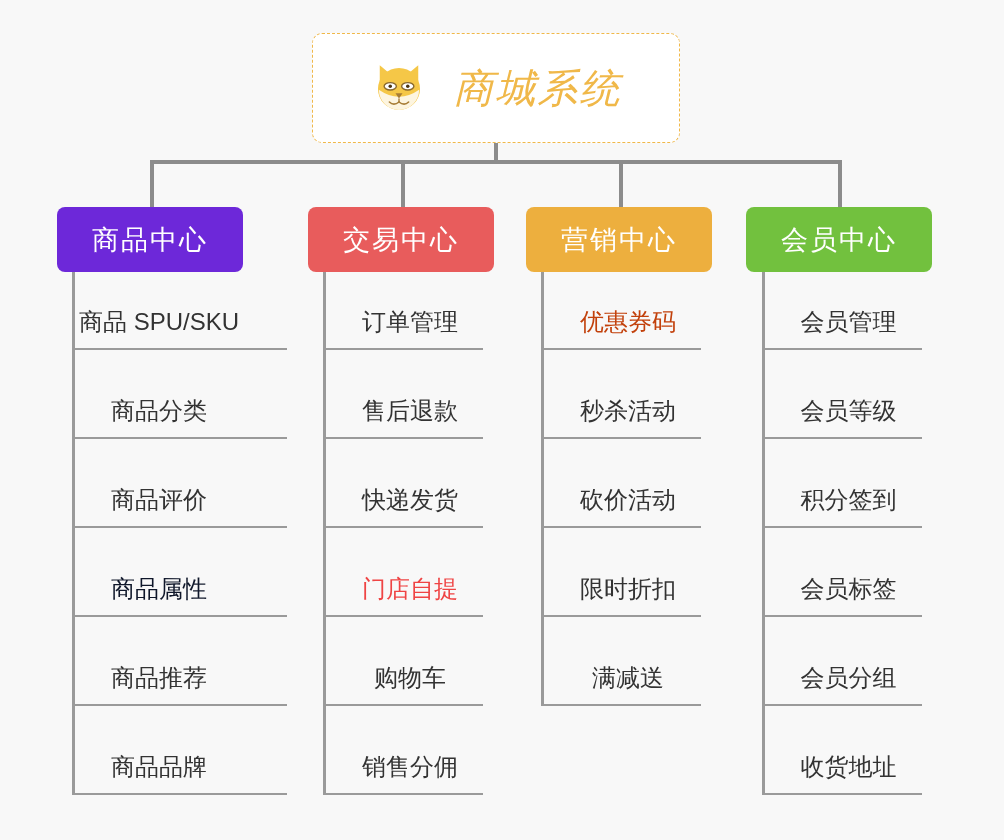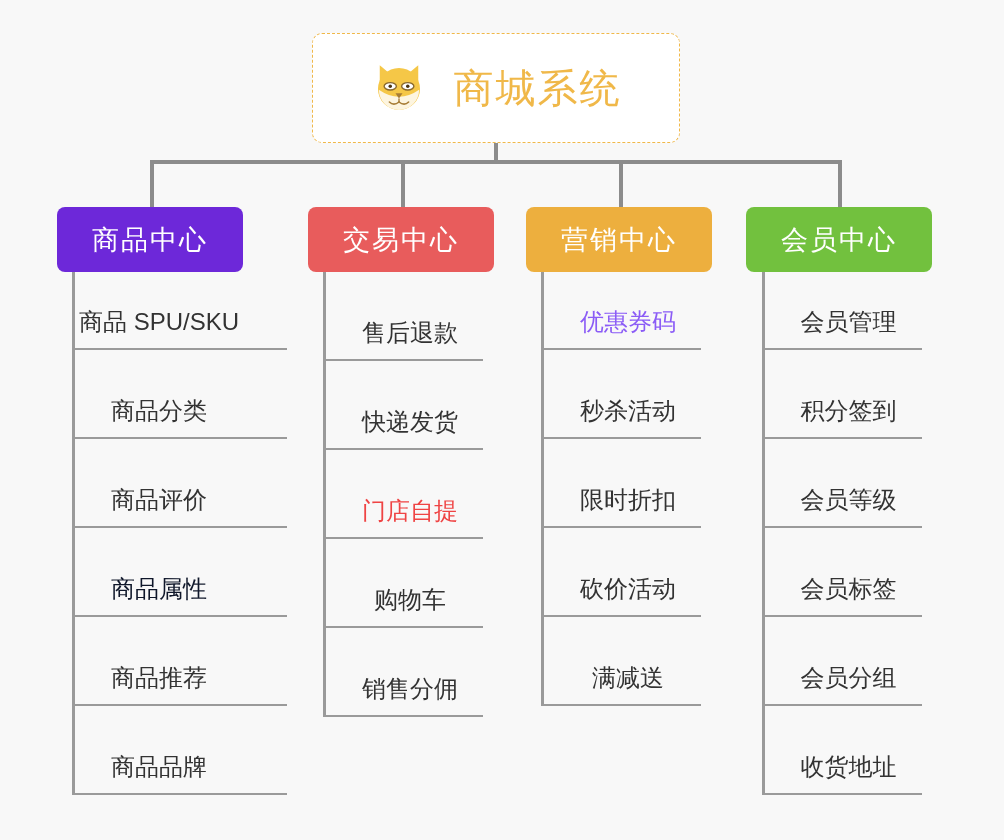--- a/index.html
+++ b/index.html
@@ -26,20 +26,21 @@
     top: 33px;
     width: 368px;
     height: 110px;
     background: #ffffff;
     border: 1px dashed #f0b849;
     border-radius: 10px;
     display: flex;
     align-items: center;
     justify-content: center;
     gap: 27px;
+    font-style: italic;
   }
   .root-emoji {
     width: 56px;
     height: 56px;
     flex: none;
     display: block;
   }
   .root-title {
     font-size: 40px;
     color: #f0b849;
@@ -188,20 +189,24 @@
         <span class="leaf-rule" style="background: rgb(154, 154, 154);"></span>
       </div>
     </div>
   </div>
 
   <div class="column" id="col-1">
     <div class="cat-header" style="background:#e85c5c;">
       <span>交易中心</span>
     </div>
     <div class="leaf-list" style="border-left-color: rgb(154, 154, 154);">
+      <div class="leaf-item first">
+        <span class="leaf-label" style="color: rgb(51, 51, 51);">订单管理</span>
+        <span class="leaf-rule" style="background: rgb(154, 154, 154);"></span>
+      </div>
       <div class="leaf-item">
         <span class="leaf-label" style="color: rgb(51, 51, 51); text-align: center;">售后退款</span>
         <span class="leaf-rule" style="background: rgb(154, 154, 154);"></span>
       </div>
       <div class="leaf-item">
         <span class="leaf-label" style="color: rgb(51, 51, 51);">快递发货</span>
         <span class="leaf-rule" style="background: rgb(154, 154, 154);"></span>
       </div>
       <div class="leaf-item">
         <span class="leaf-label" style="color: #ef4444;">门店自提</span>
@@ -217,60 +222,60 @@
       </div>
     </div>
   </div>
 
   <div class="column" id="col-2">
     <div class="cat-header" style="background:#edaf3e;">
       <span>营销中心</span>
     </div>
     <div class="leaf-list" style="border-left-color: rgb(154, 154, 154);">
       <div class="leaf-item first">
-        <span class="leaf-label" style="color: #8b5cf6;">优惠券码</span>
+        <span class="leaf-label" style="color: #c2410c;">优惠券码</span>
         <span class="leaf-rule" style="background: rgb(154, 154, 154);"></span>
       </div>
       <div class="leaf-item">
         <span class="leaf-label" style="color: rgb(51, 51, 51);">秒杀活动</span>
         <span class="leaf-rule" style="background: rgb(154, 154, 154);"></span>
       </div>
       <div class="leaf-item">
+        <span class="leaf-label" style="color: rgb(51, 51, 51);">砍价活动</span>
+        <span class="leaf-rule" style="background: rgb(154, 154, 154);"></span>
+      </div>
+      <div class="leaf-item">
         <span class="leaf-label" style="color: rgb(51, 51, 51);">限时折扣</span>
-        <span class="leaf-rule" style="background: rgb(154, 154, 154);"></span>
-      </div>
-      <div class="leaf-item">
-        <span class="leaf-label" style="color: rgb(51, 51, 51);">砍价活动</span>
         <span class="leaf-rule" style="background: rgb(154, 154, 154);"></span>
       </div>
       <div class="leaf-item">
         <span class="leaf-label" style="color: rgb(51, 51, 51);">满减送</span>
         <span class="leaf-rule" style="background: rgb(154, 154, 154);"></span>
       </div>
     </div>
   </div>
 
   <div class="column" id="col-3">
     <div class="cat-header" style="background:#72c13e;">
       <span>会员中心</span>
     </div>
     <div class="leaf-list" style="border-left-color: rgb(154, 154, 154); margin-left: 16px;">
       <div class="leaf-item first">
         <span class="leaf-label" style="color: rgb(51, 51, 51);">会员管理</span>
         <span class="leaf-rule" style="background: rgb(154, 154, 154);"></span>
       </div>
       <div class="leaf-item">
+        <span class="leaf-label" style="color: rgb(51, 51, 51);">会员等级</span>
+        <span class="leaf-rule" style="background: rgb(154, 154, 154);"></span>
+      </div>
+      <div class="leaf-item">
         <span class="leaf-label" style="color: rgb(51, 51, 51);">积分签到</span>
         <span class="leaf-rule" style="background: rgb(154, 154, 154);"></span>
       </div>
       <div class="leaf-item">
-        <span class="leaf-label" style="color: rgb(51, 51, 51);">会员等级</span>
-        <span class="leaf-rule" style="background: rgb(154, 154, 154);"></span>
-      </div>
-      <div class="leaf-item">
         <span class="leaf-label" style="color: rgb(51, 51, 51);">会员标签</span>
         <span class="leaf-rule" style="background: rgb(154, 154, 154);"></span>
       </div>
       <div class="leaf-item">
         <span class="leaf-label" style="color: rgb(51, 51, 51);">会员分组</span>
         <span class="leaf-rule" style="background: rgb(154, 154, 154);"></span>
       </div>
       <div class="leaf-item">
         <span class="leaf-label" style="color: rgb(51, 51, 51);">收货地址</span>
         <span class="leaf-rule" style="background: rgb(154, 154, 154);"></span>

